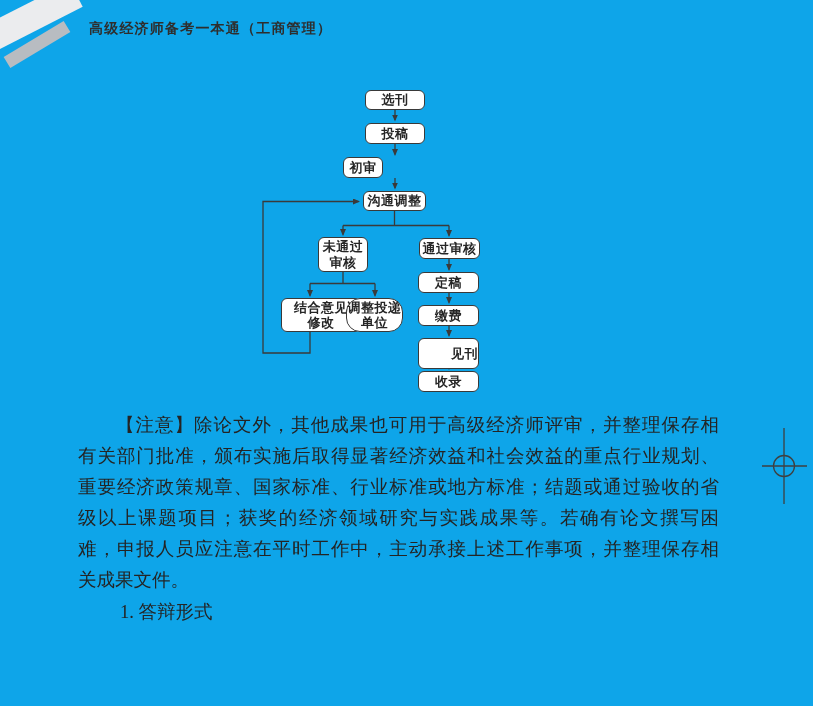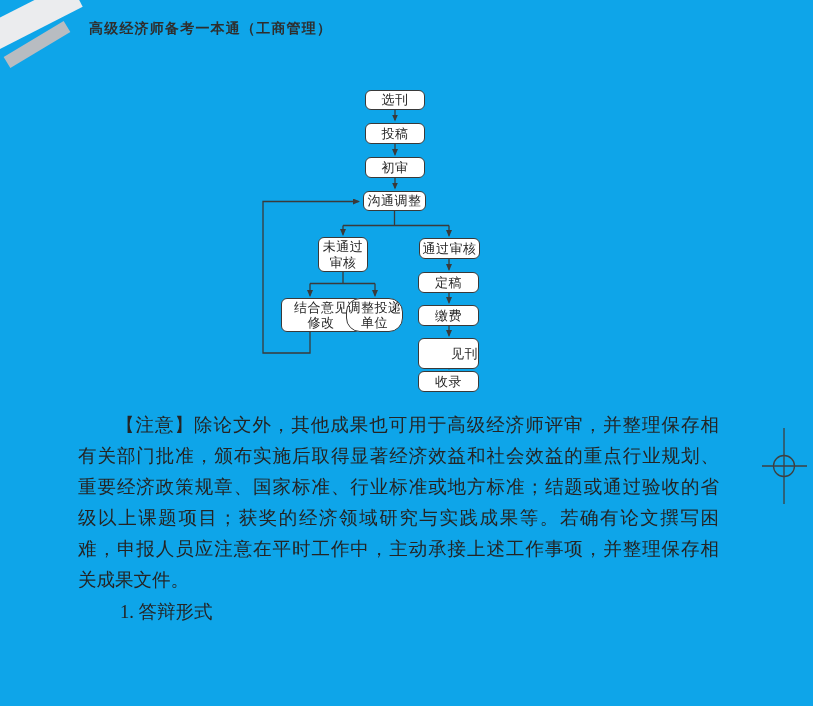--- a/index.html
+++ b/index.html
@@ -33,21 +33,21 @@
     letter-spacing: 1.2px; color: #2e2e2e;
   }
   
   .flow-svg { position: absolute; left: 0; top: 0; width: 813px; height: 706px; z-index: 1; }
   .node {
     position: absolute; z-index: 2;
     border: 1.4px solid #393939; border-radius: 6px;
     background: #fff;
     display: flex; flex-direction: column;
     align-items: center; justify-content: center;
-    font-size: 13px; font-weight: 400; line-height: 15.5px;
+    font-size: 13px; font-weight: 700; line-height: 15.5px;
     letter-spacing: 0.5px; color: #262626;
   }
   .node span { display: block; white-space: nowrap; }
   
   .note-block {
     position: absolute; left: 78px; top: 410px; width: 641px;
     font-size: 18.5px; line-height: 31px; color: #242424;
   }
   .note-line { text-align: justify; text-align-last: justify; }
   .note-line.first { text-indent: 38px; }
@@ -97,21 +97,21 @@
       <path d="M310 332 V353 H263 V201.5 H358.5" marker-end="url(#arr)"></path>
     </g>
   </svg>
 
   <div class="node" style="left:365px; top:90px;  width:60px; height:20px;">
       <span>选刊</span>
     </div>
   <div class="node" style="left:365px; top:123px; width:60px; height:21px;">
       <span>投稿</span>
     </div>
-  <div class="node" style="left:365px; top:157px; width:60px; height:21px;">
+  <div class="node" style="left:343px; top:157px; width:40px; height:21px;">
       <span>初审</span>
     </div>
   <div class="node" style="left:363px; top:191px; width:63px; height:20px;">
       <span>沟通调整</span>
     </div>
   <div class="node" style="left:318px; top:237px; width:50px; height:35px;">
     <span>未通过</span>
     <span>审核</span>
   </div>
   <div class="node" style="left:419px; top:238px; width:61px; height:21px;">

